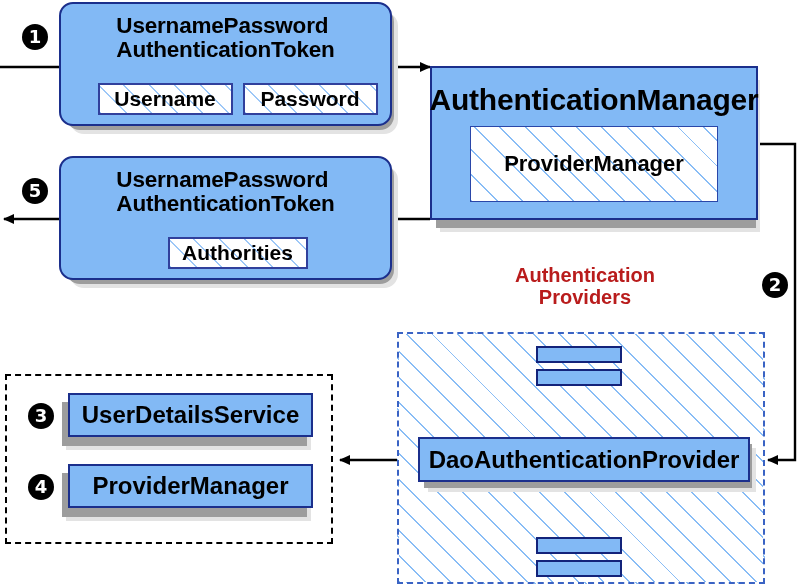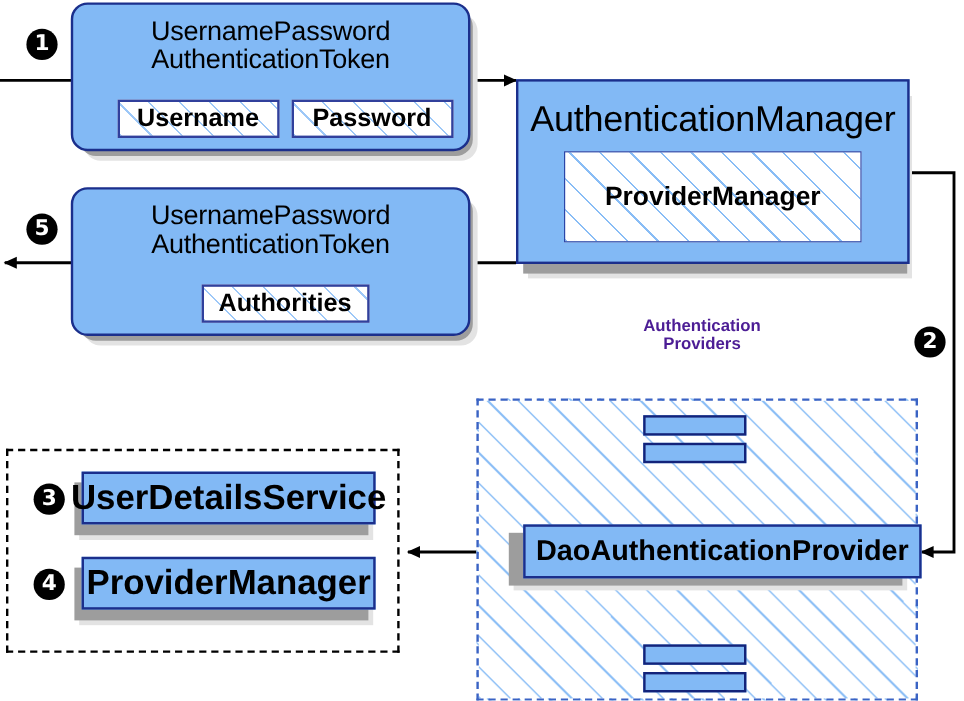--- a/index.html
+++ b/index.html
@@ -43,23 +43,23 @@
     box-sizing: border-box;
     display: flex;
     flex-direction: column;
     align-items: center;
     justify-content: flex-start;
   }
   .blue-box.rounded {
     border-radius: 14px;
   }
   .title {
-    font-weight: normal;
+    font-weight: bold;
     color: #000000;
-    text-align: center;
+    text-align: left;
     line-height: 1.07;
     letter-spacing: -0.2px;
   }
 
   
   .hatch-light {
     background-color: #ffffff;
     background-image: repeating-linear-gradient(
         45deg,
         rgba(130, 185, 245, 0.95) 0px,
@@ -160,42 +160,42 @@
     display: flex;
     align-items: center;
     justify-content: center;
     line-height: 1;
     font-family: "DejaVu Sans", sans-serif;
   }
 
   
   .plain-label {
     position: absolute;
-    font-size: 14px;
-    font-weight: bold;
-    color: #4c1d95;
+    font-size: 20px;
+    font-weight: bold;
+    color: #b91c1c;
     text-align: center;
     line-height: 1.1;
   }
 
   .dao-label {
     font-size: 24px;
     font-weight: bold;
     color: #000;
     display: flex;
     align-items: center;
     justify-content: center;
     height: 100%;
     width: 100%;
   }
   .simple-center {
     display: flex;
     align-items: center;
     justify-content: center;
-    font-size: 29px;
+    font-size: 24px;
     font-weight: bold;
     color: #000;
     height: 100%;
     width: 100%;
   }
 </style>
 </head>
 <body>
 
 <div id="canvas">
@@ -275,21 +275,21 @@
   </div>
   <div class="badge" style="left:762px; top:272px;">2</div>
 
   <div class="dashed-blue hatch-light" style="left:397px; top:332px; width:368px; height:252px;"></div>
 
   <div class="bar" style="left:536px; top:346px; width:86px; height:17px;"></div>
   <div class="bar" style="left:536px; top:369px; width:86px; height:17px;"></div>
 
   <div class="shadow-light" style="left:428px; top:448px; width:328px; height:44px;"></div>
   <div class="shadow-dark" style="left:424px; top:444px; width:328px; height:44px;"></div>
-  <div class="blue-box" style="left:436px; top:437px; width:332px; height:45px;">
+  <div class="blue-box" style="left:418px; top:437px; width:332px; height:45px;">
     <div class="dao-label">DaoAuthenticationProvider</div>
   </div>
 
   <div class="bar" style="left:536px; top:537px; width:86px; height:17px;"></div>
   <div class="bar" style="left:536px; top:560px; width:86px; height:17px;"></div>
 
   <div class="dashed-black" style="left:5px; top:374px; width:328px; height:170px;"></div>
 
   <div class="shadow-light" style="left:66px; top:406px; width:245px; height:44px;"></div>
   <div class="shadow-dark" style="left:62px; top:402px; width:245px; height:44px;"></div>

